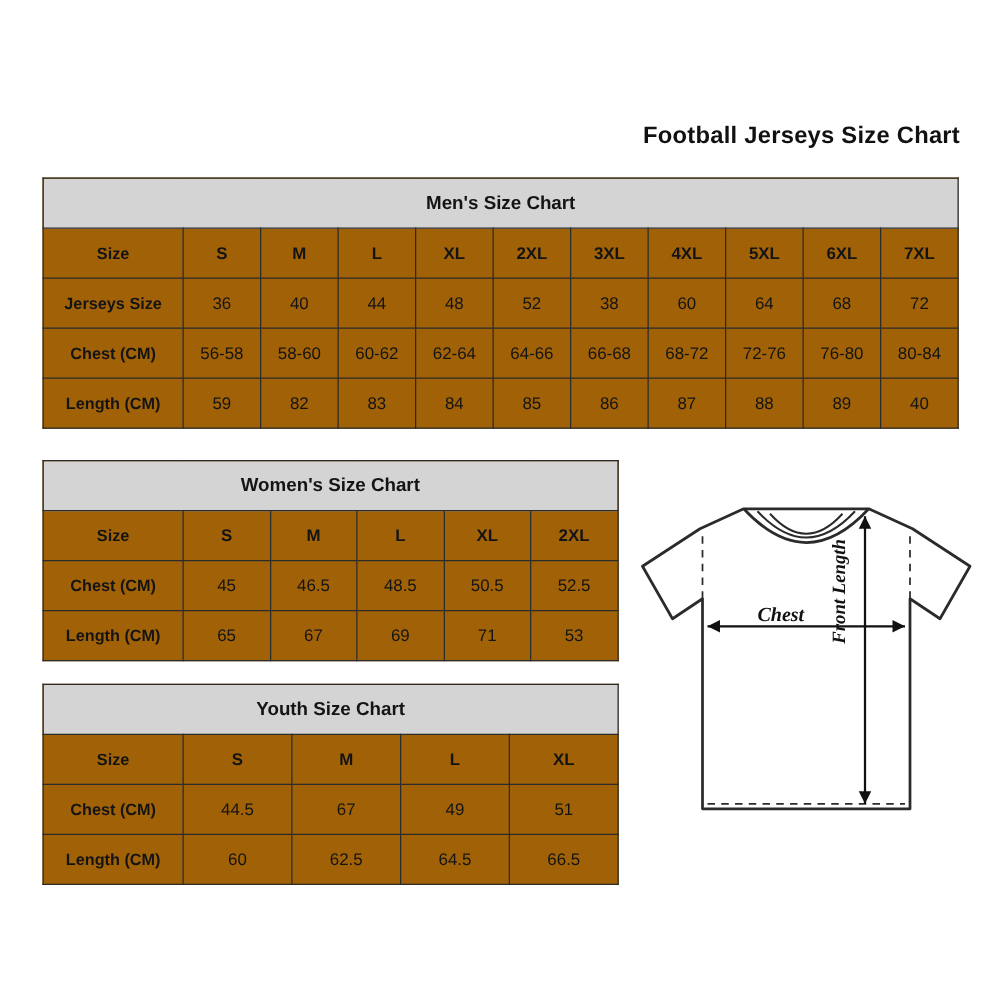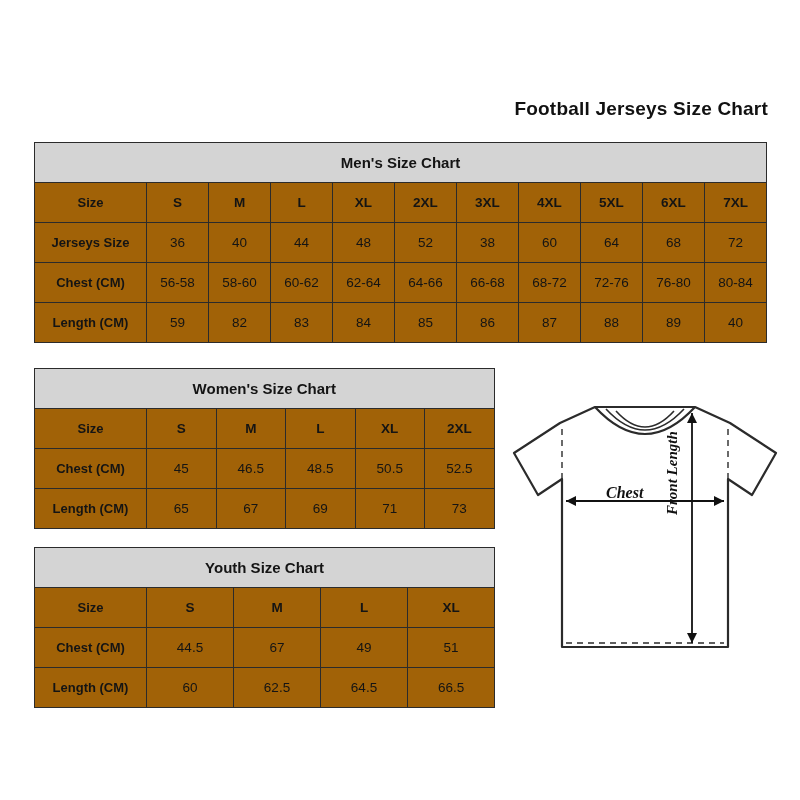--- a/index.html
+++ b/index.html
@@ -226,21 +226,21 @@
         <td>48.5</td>
         <td>50.5</td>
         <td>52.5</td>
       </tr>
       <tr>
         <td class="rowlabel">Length (CM)</td>
         <td>65</td>
         <td>67</td>
         <td>69</td>
         <td>71</td>
-        <td>73</td>
+        <td>53</td>
       </tr>
     </tbody>
   </table>
 
   <table class="size-table" id="youth-table">
     <colgroup>
       <col class="lbl">
         <col class="c">
         <col class="c">
         <col class="c">

